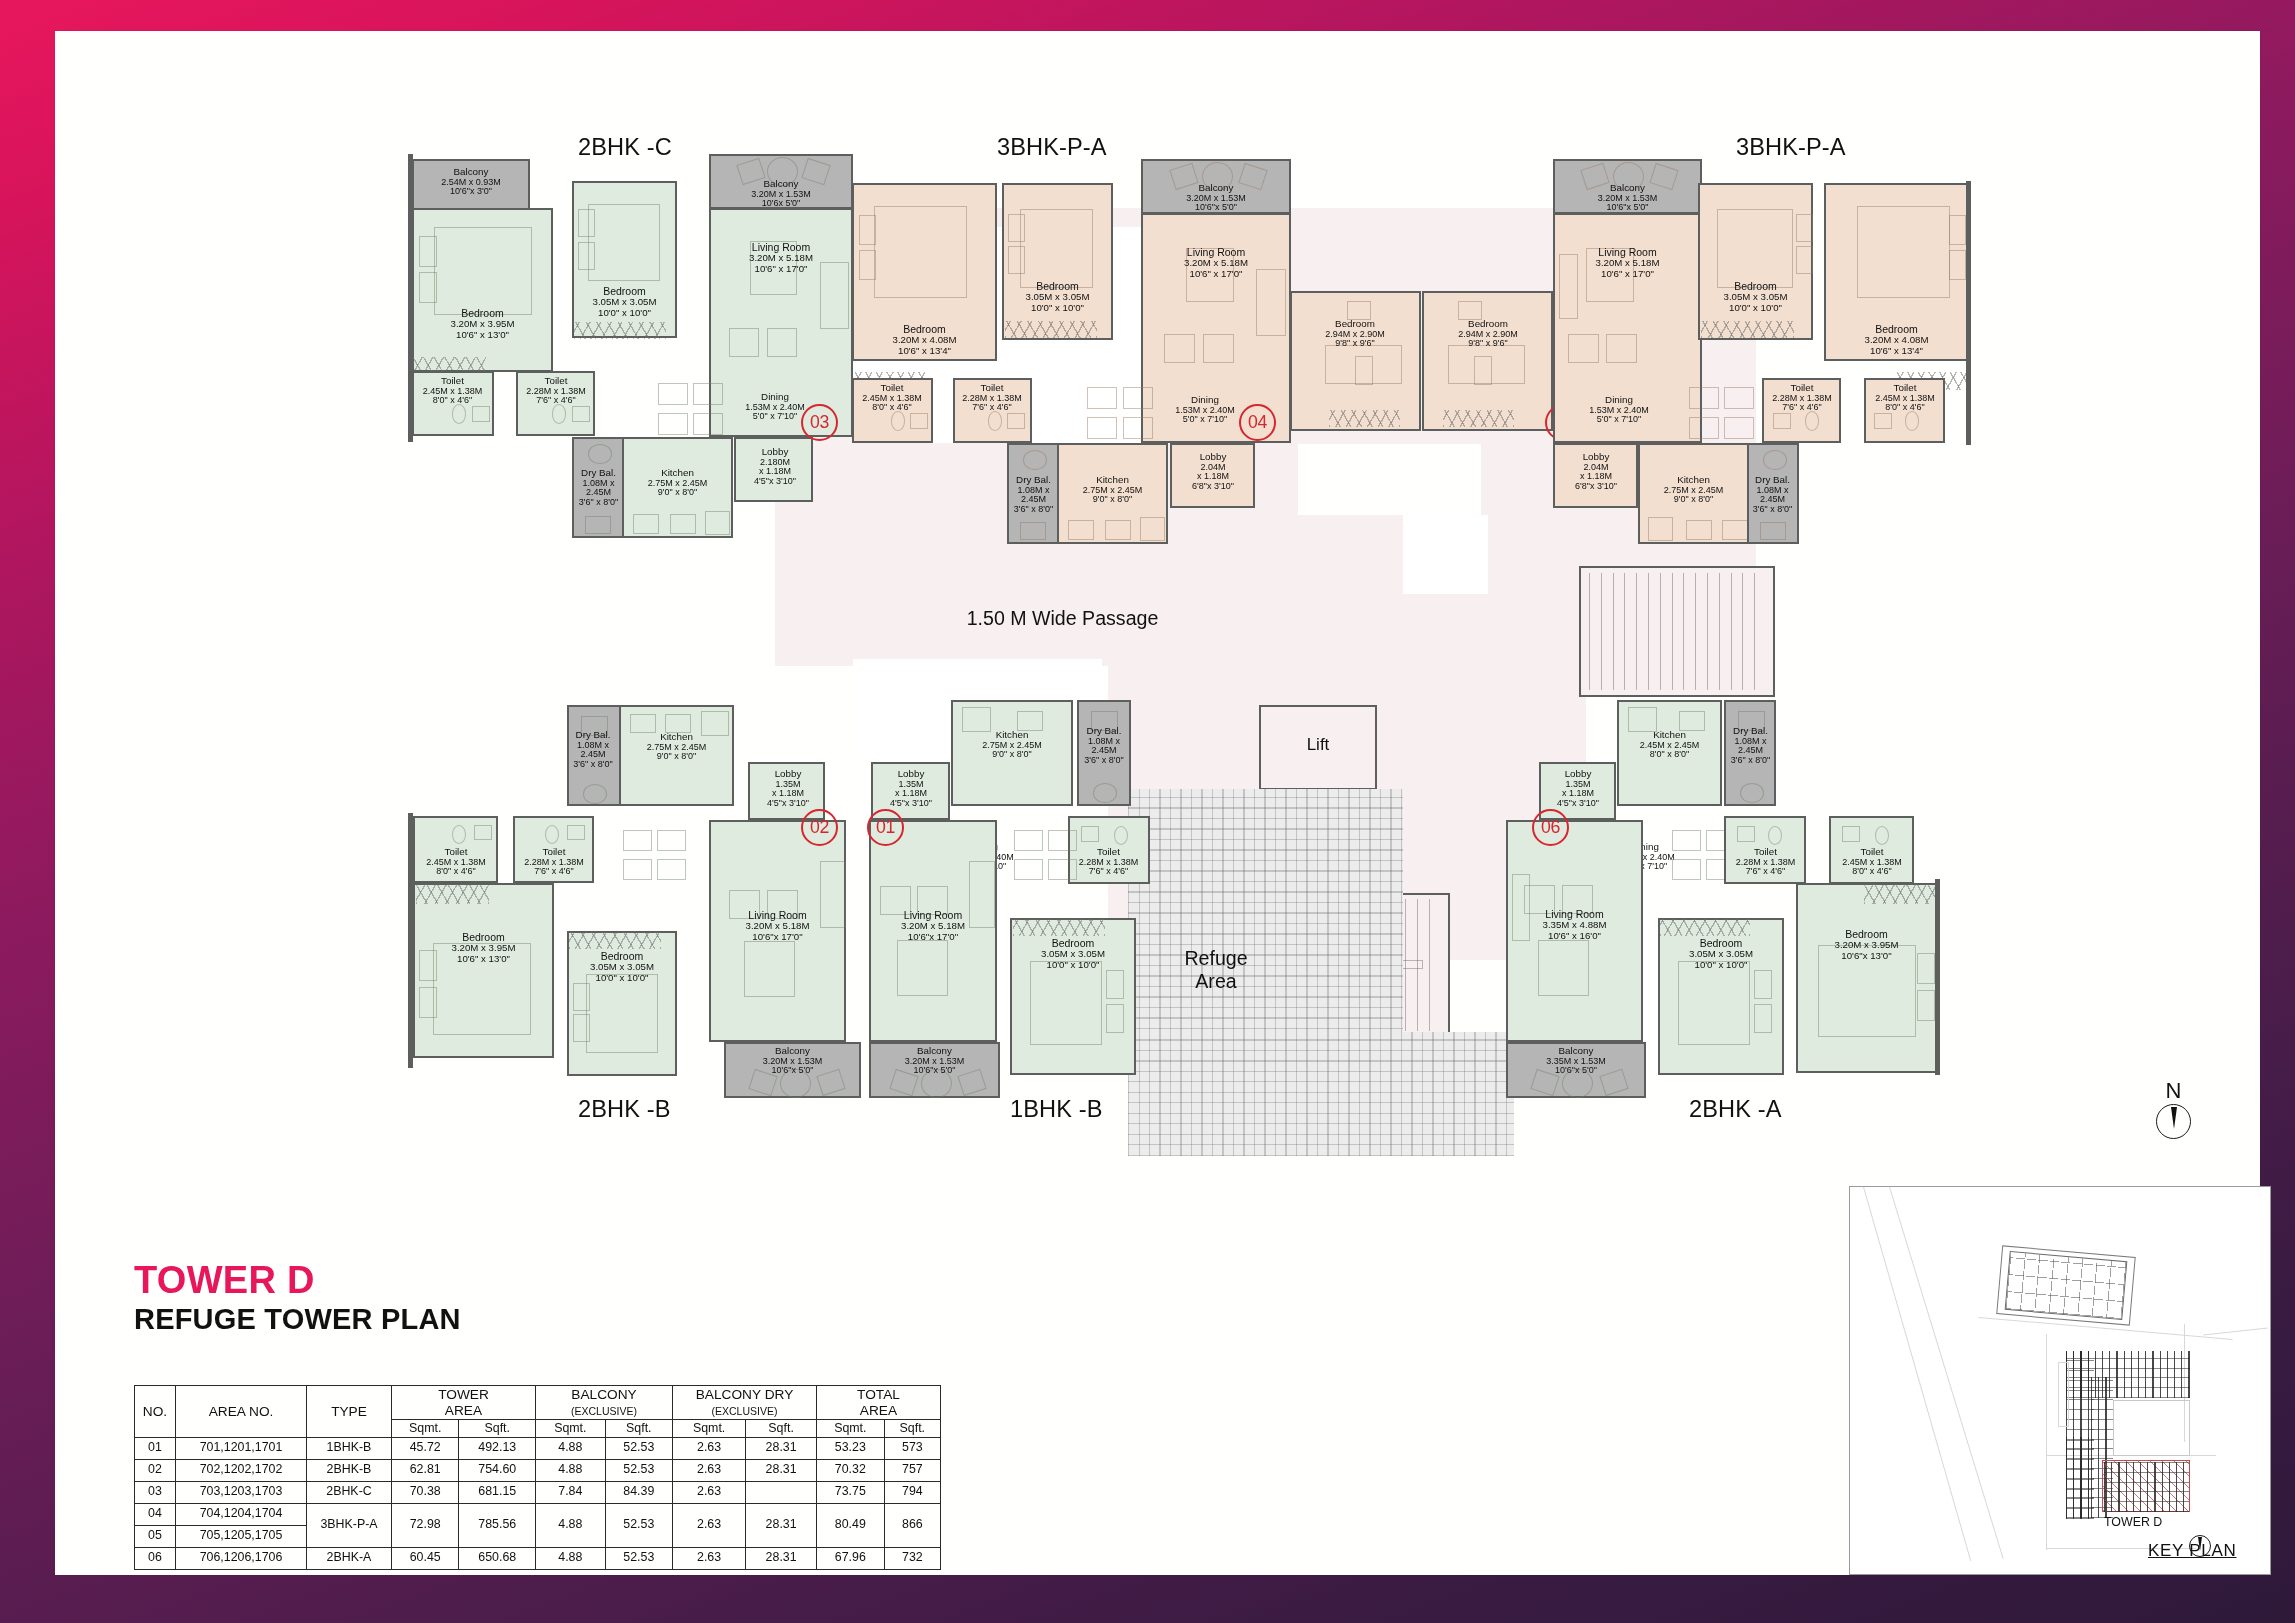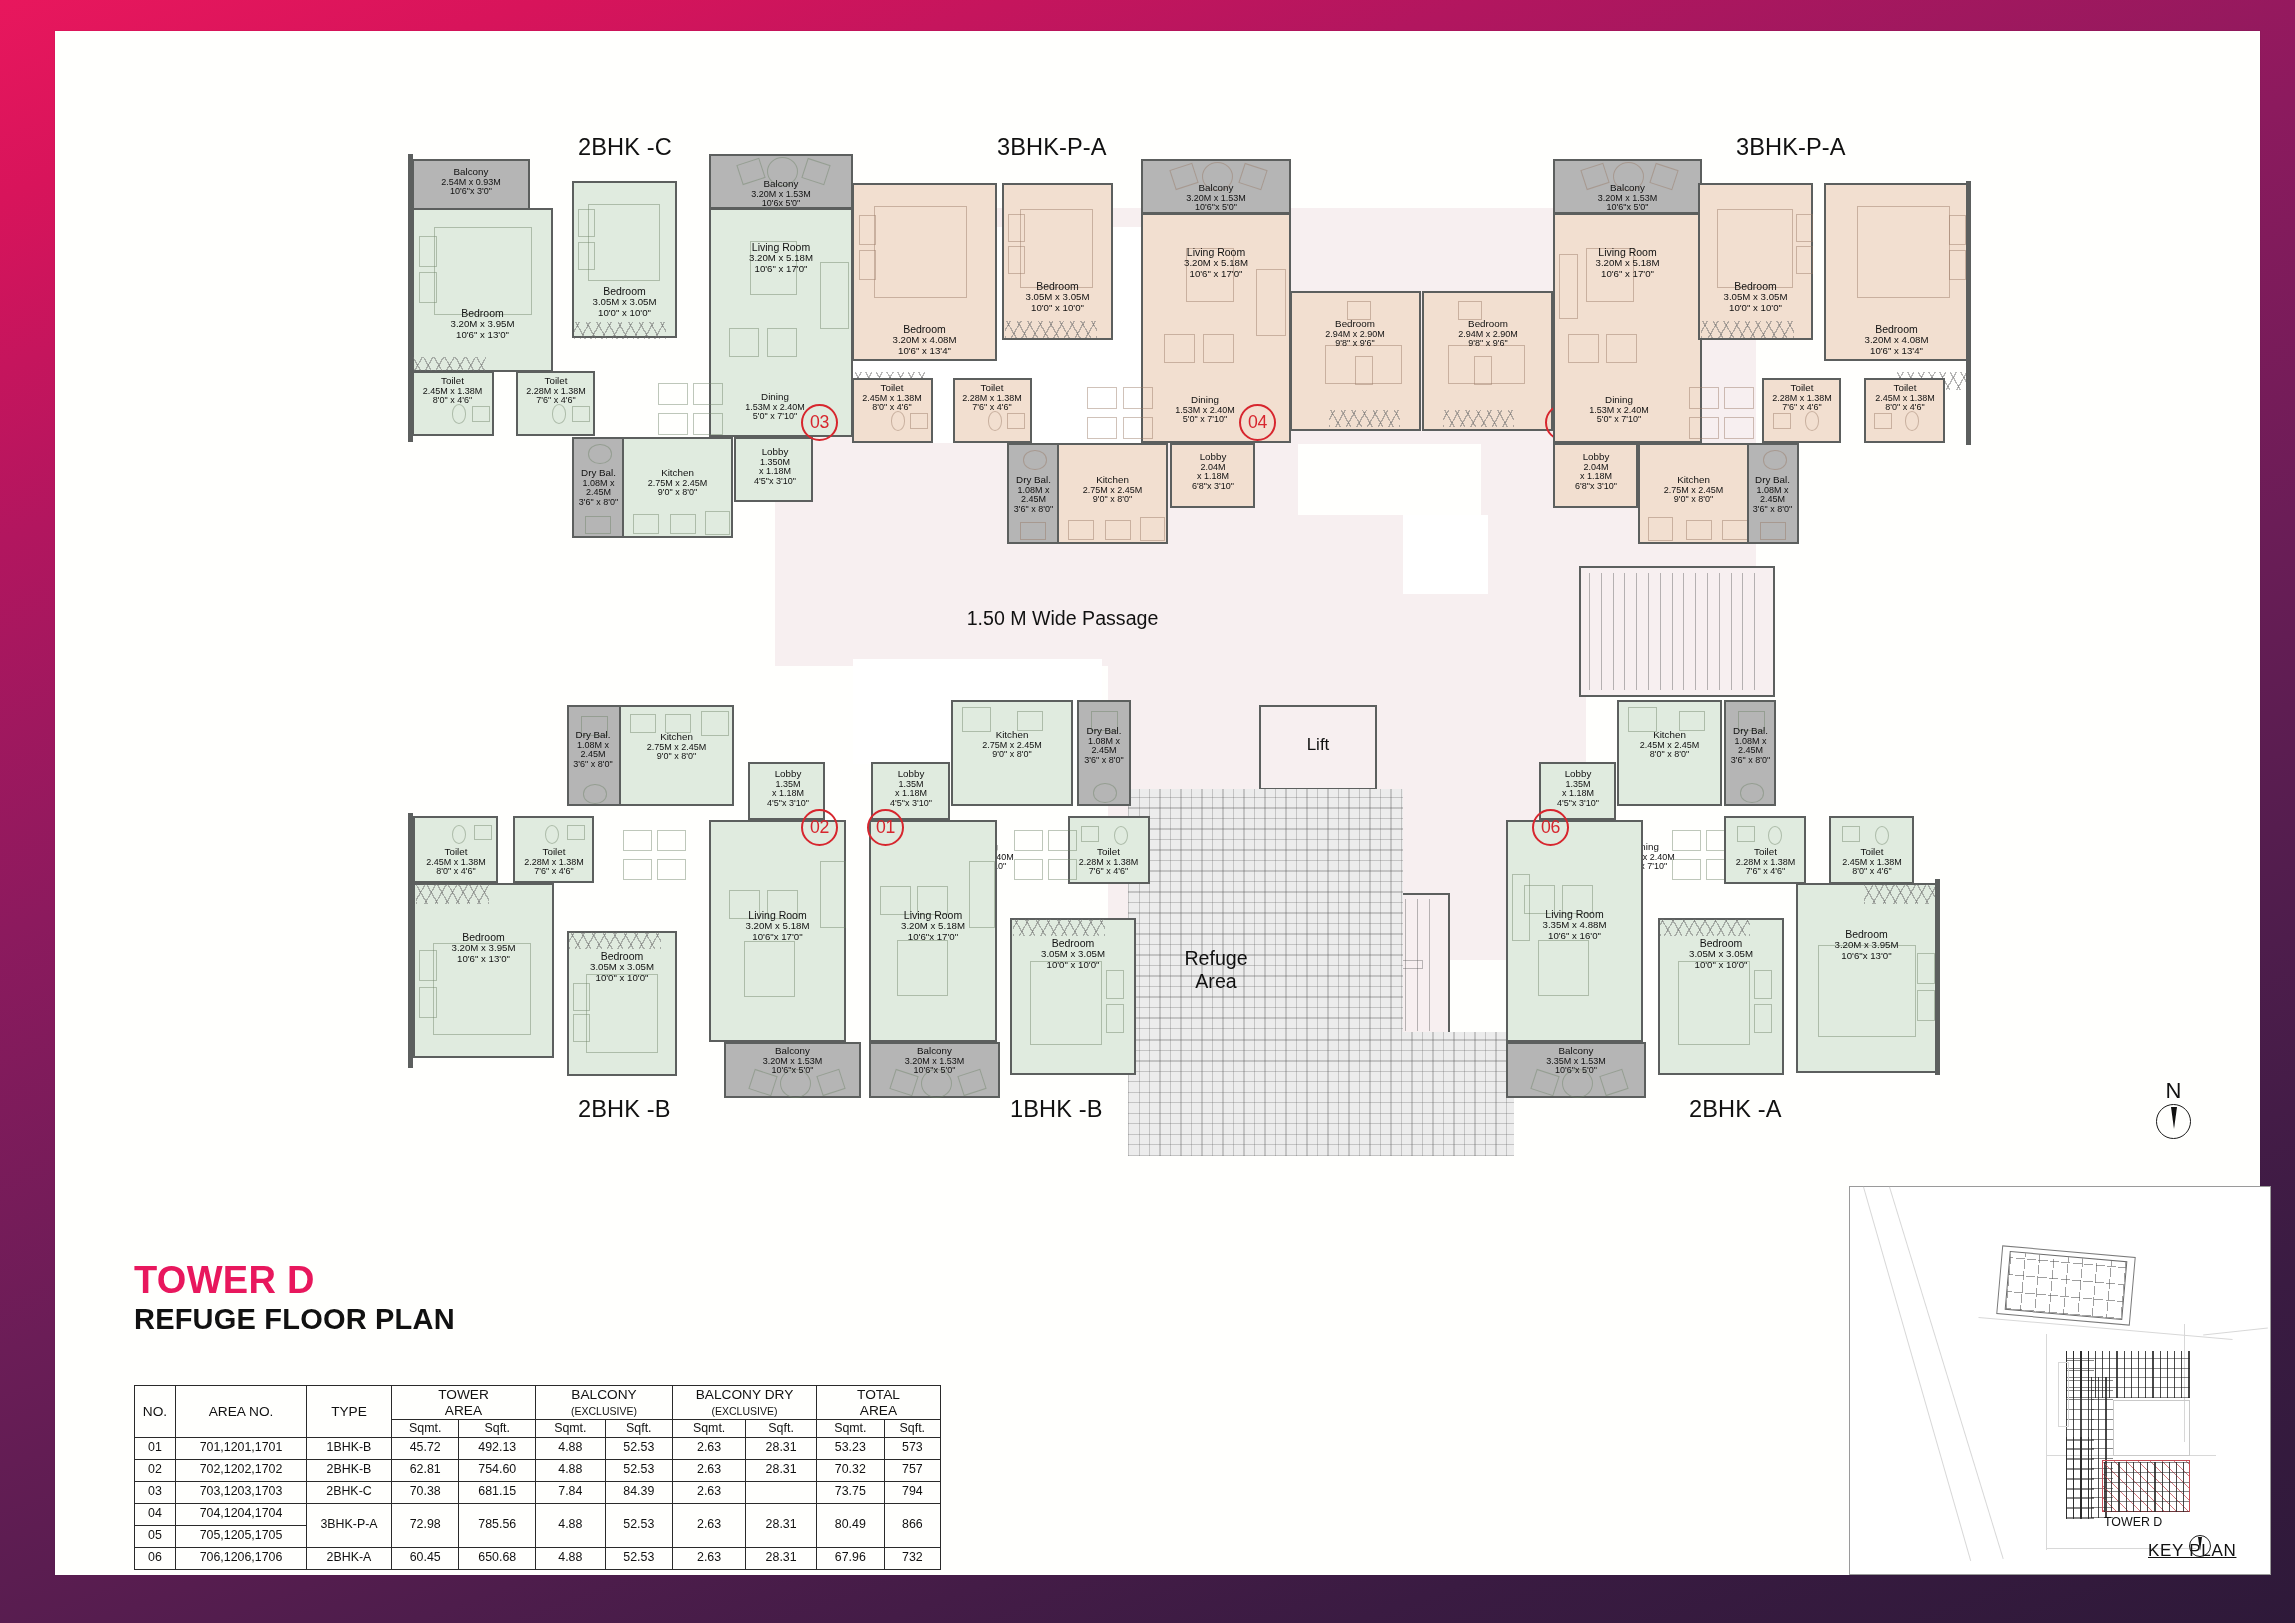--- a/index.html
+++ b/index.html
@@ -265,21 +265,21 @@
       <span class="dm">5'0" x 7'10"</span>
     </div>
     <div class="fxg" style="left:603px;top:352px;width:30px;height:22px;"></div>
     <div class="fxg" style="left:638px;top:352px;width:30px;height:22px;"></div>
     <div class="fxg" style="left:603px;top:382px;width:30px;height:22px;"></div>
     <div class="fxg" style="left:638px;top:382px;width:30px;height:22px;"></div>
 
     <div class="rm green" style="left:679px;top:406px;width:79px;height:65px;"></div>
     <div class="lbl s9" style="left:674px;top:416px;width:92px;">
       <span class="nm">Lobby</span>
-      <span class="dm">1.350M</span>
+      <span class="dm">2.180M</span>
       <span class="dm">x 1.18M</span>
       <span class="dm">4'5"x 3'10"</span>
     </div>
     <div class="badge" style="left:746px;top:373px;">03</div>
 
     <div class="unitname" style="left:942px;top:103px;">3BHK-P-A</div>
 
     <div class="rm beige" style="left:797px;top:152px;width:145px;height:178px;">
       <div class="fxb" style="left:19.6px;top:21px;width:93px;height:92px;"></div>
       <div class="fxb" style="left:5.2px;top:30px;width:17px;height:30px;"></div>
@@ -836,21 +836,21 @@
     <div class="badge" style="left:1477px;top:778px;">06</div>
 
     <div class="wall" style="left:353px;top:123px;width:5.2px;height:288px;"></div>
     <div class="wall" style="left:353px;top:782px;width:5.2px;height:255px;"></div>
     <div class="wall" style="left:1911px;top:150px;width:5.2px;height:264px;"></div>
     <div class="wall" style="left:1880px;top:848px;width:5.2px;height:196px;"></div>
   </div>
 
   <div id="titleblock">
     <div id="tower-title">TOWER D</div>
-    <div id="plan-subtitle">REFUGE FLOOR PLAN</div>
+    <div id="plan-subtitle">REFUGE TOWER PLAN</div>
   </div>
 
   <table id="schedule">
     <thead>
       <tr>
         <th rowspan="2" class="hd" style="width:41px;">NO.</th>
         <th rowspan="2" class="hd" style="width:131px;">AREA NO.</th>
         <th rowspan="2" class="hd" style="width:85px;">TYPE</th>
         <th colspan="2" class="hd" style="width:144px;">
           <span>TOWER</span><br>

